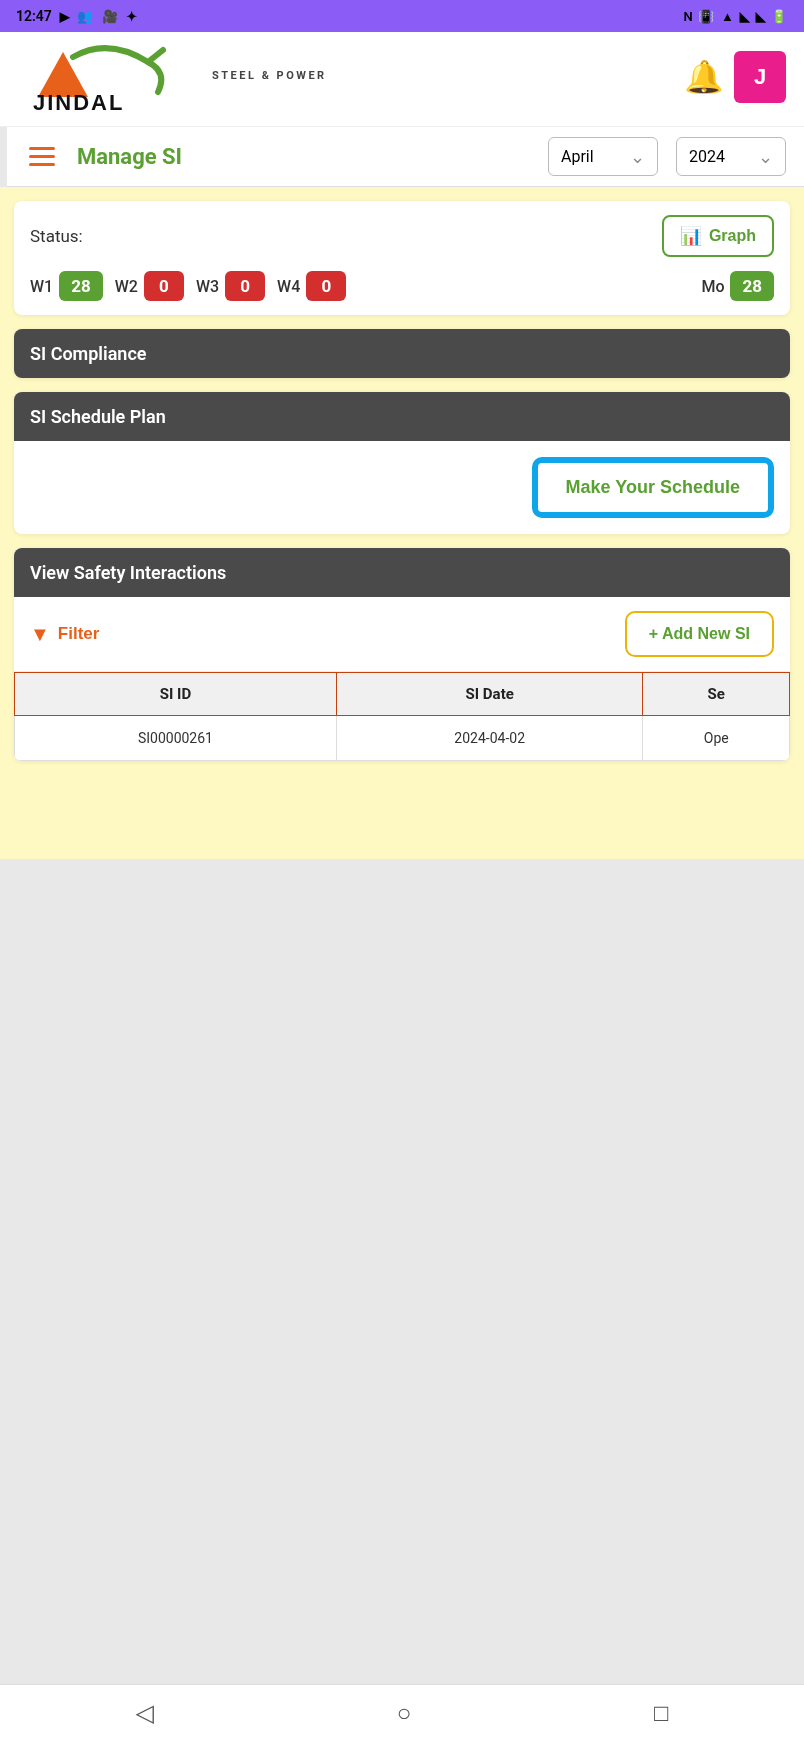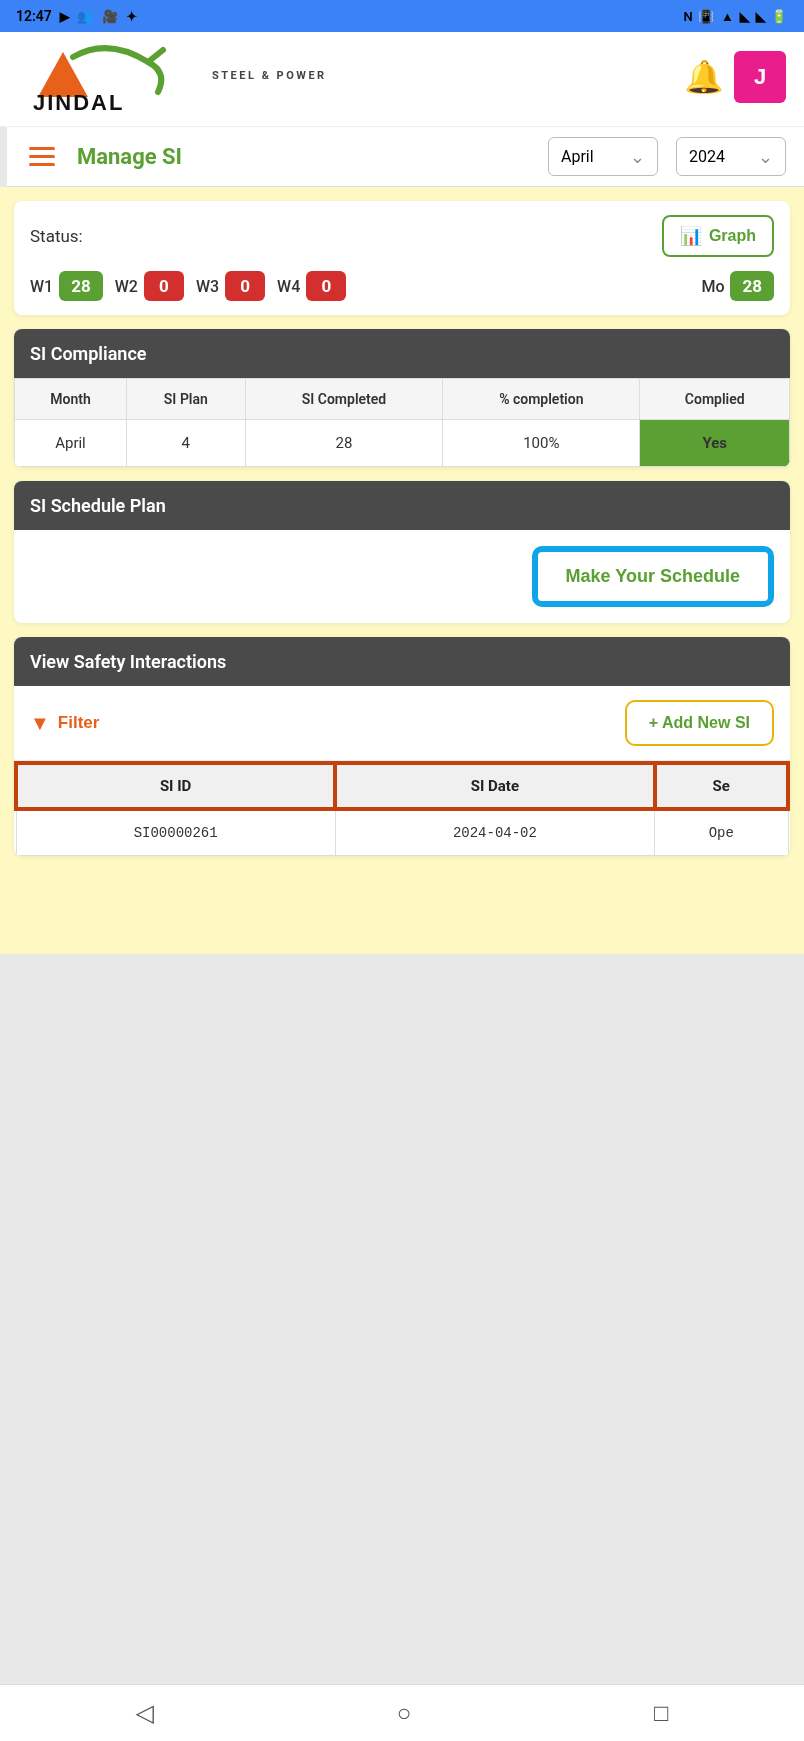--- a/index.html
+++ b/index.html
@@ -7,21 +7,21 @@
     body {
       font-family: 'Roboto', Arial, sans-serif;
       background: #e8e8e8;
       width: 804px;
       min-height: 1741px;
       overflow-x: hidden;
     }
 
     
     .status-bar {
-      background: #3b82f6;
+      background: #8b5cf6;
       display: flex;
       justify-content: space-between;
       align-items: center;
       padding: 8px 16px;
       font-size: 14px;
       font-weight: 600;
     }
     .status-bar-left { display: flex; align-items: center; gap: 8px; }
     .status-bar-right { display: flex; align-items: center; gap: 6px; }
     .status-icon { font-size: 13px; }
@@ -261,34 +261,33 @@
       background: #fff;
     }
 
     
     .si-table {
       width: 100%;
       border-collapse: collapse;
     }
     .si-table th {
       background: #f0f0f0;
-      border: 4px solid #c2410c;
+      border: 1px solid #c2410c;
       padding: 12px 8px;
       font-size: 15px;
       font-weight: 700;
       color: #222;
       text-align: center;
     }
     .si-table td {
       border: 1px solid #ddd;
       padding: 14px 8px;
       font-size: 14px;
       color: #333;
       text-align: center;
-      font-family: Liberation Mono, monospace;
     }
 
     
     .bottom-nav {
       background: #fff;
       display: flex;
       justify-content: space-around;
       align-items: center;
       padding: 14px;
       border-top: 1px solid #ddd;
@@ -407,40 +406,20 @@
           <span class="week-badge badge-green">28</span>
         </div>
       </div>
     </div>
   </div>
 
   <div class="card">
     <div class="section-header">
       <span>SI Compliance</span>
     </div>
-    <table class="compliance-table">
-      <thead>
-        <tr>
-          <th>Month</th>
-          <th>SI Plan</th>
-          <th>SI Completed</th>
-          <th>% completion</th>
-          <th>Complied</th>
-        </tr>
-      </thead>
-      <tbody>
-        <tr>
-          <td>April</td>
-          <td>4</td>
-          <td>28</td>
-          <td>100%</td>
-          <td class="complied-yes">Yes</td>
-        </tr>
-      </tbody>
-    </table>
   </div>
 
   <div class="card">
     <div class="section-header">
       <span>SI Schedule Plan</span>
     </div>
     <div class="schedule-plan-body">
       <button class="make-schedule-btn">Make Your Schedule</button>
     </div>
   </div>

